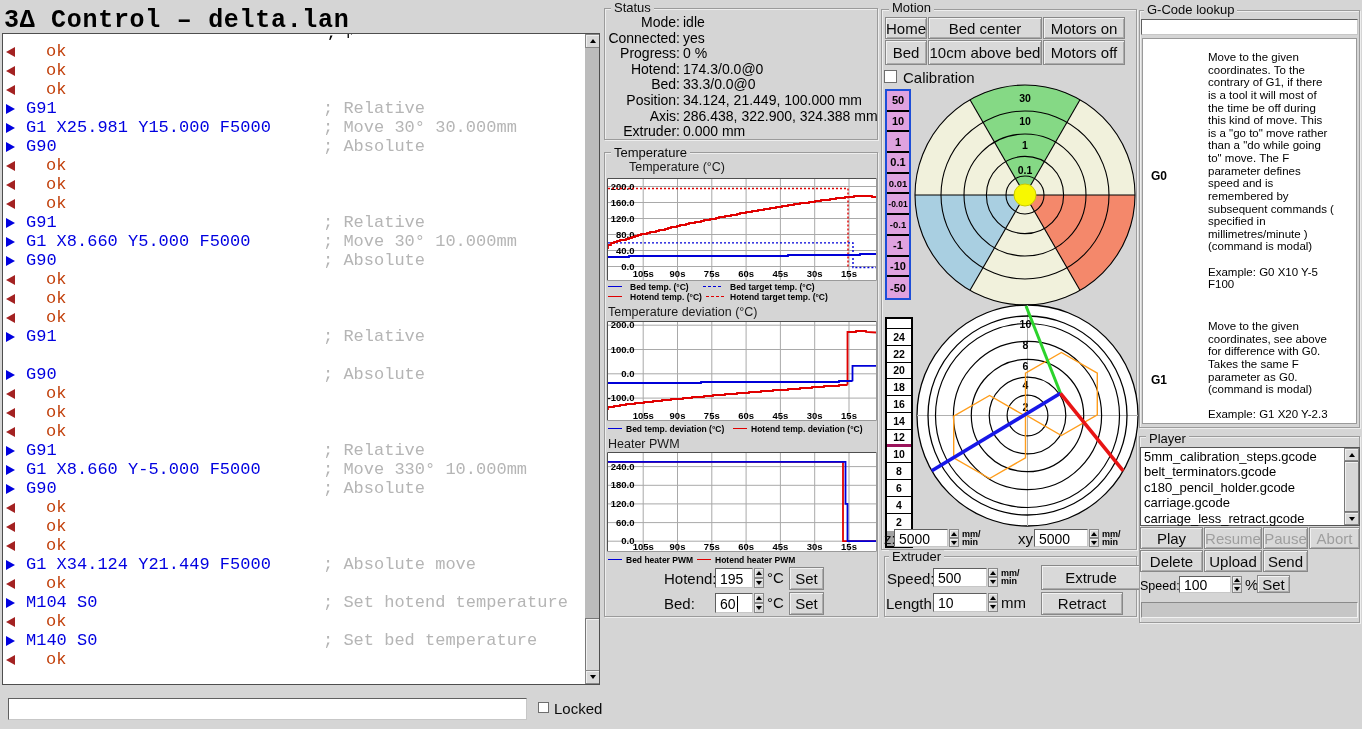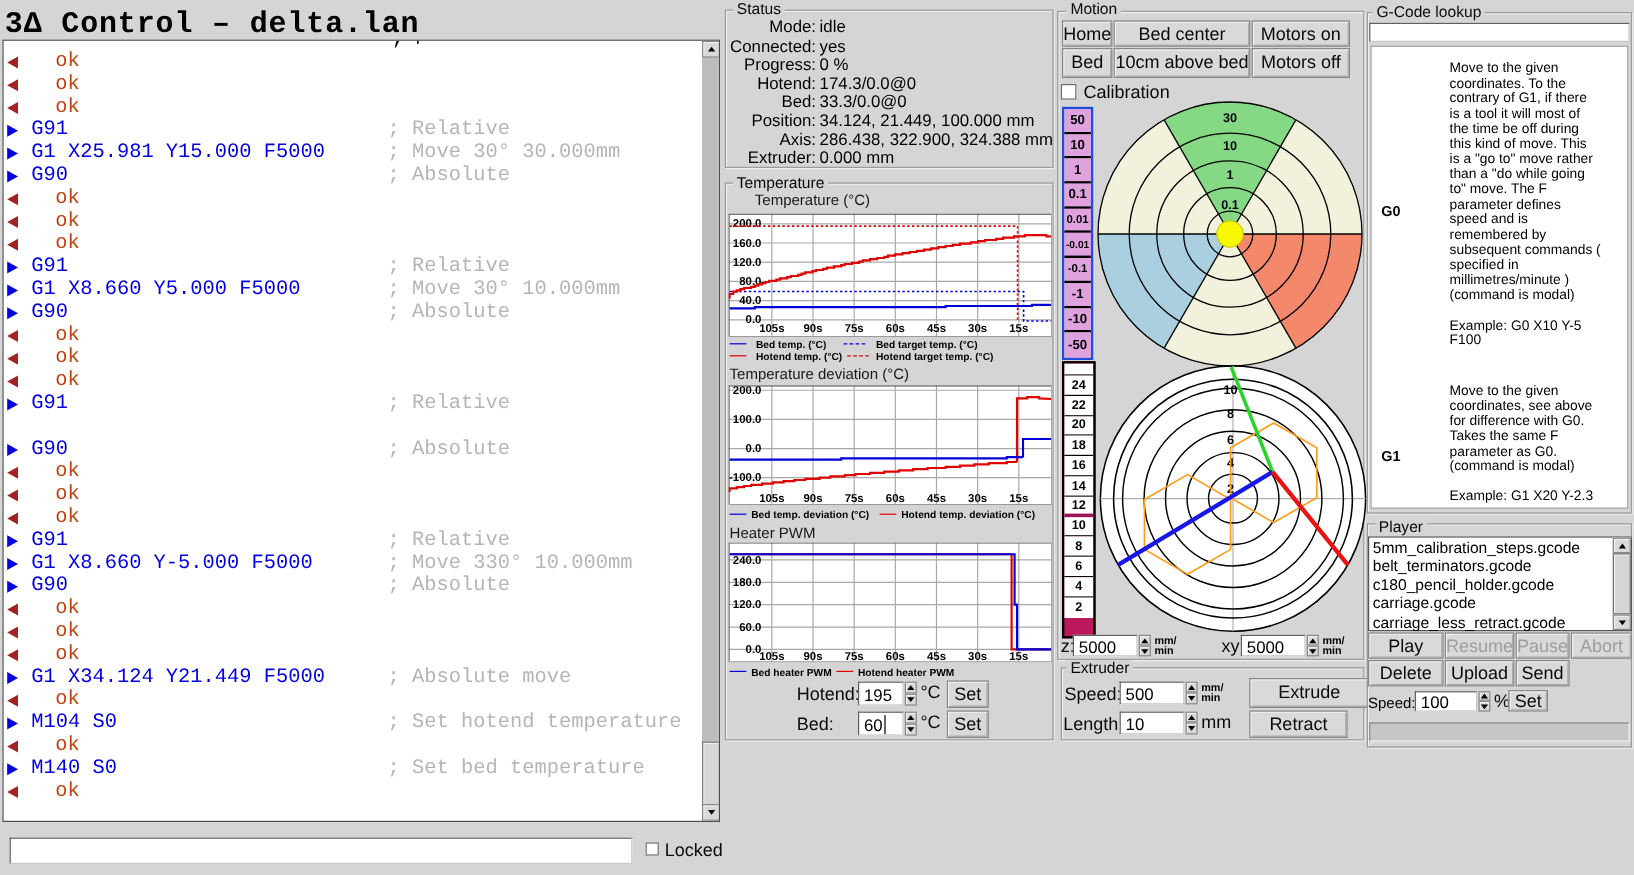--- a/index.html
+++ b/index.html
@@ -318,21 +318,21 @@
 <line x1="115.0" y1="115.0" x2="5.0" y2="115.0" stroke="#000" stroke-width="1.1"></line>
 <line x1="115.0" y1="115.0" x2="60.0" y2="210.3" stroke="#000" stroke-width="1.1"></line>
 <line x1="115.0" y1="115.0" x2="170.0" y2="210.3" stroke="#000" stroke-width="1.1"></line>
 <text x="115.0" y="21.5" text-anchor="middle" class="wlab">30</text>
 <text x="115.0" y="45.0" text-anchor="middle" class="wlab">10</text>
 <text x="115.0" y="69.0" text-anchor="middle" class="wlab">1</text>
 <text x="115.0" y="93.9" text-anchor="middle" class="wlab">0.1</text>
 <circle cx="115.0" cy="115.0" r="11" fill="#f8f800" stroke="#caca00" stroke-width="1"></circle>
 </svg>
 
-<div class="abs" style="left:885px;top:301px;width:28px;height:231px;border:2px solid #000;background:#be185d">
+<div class="abs" style="left:885px;top:317px;width:28px;height:231px;border:2px solid #000;background:#a3a3a3">
 <div class="zcell" style="height:10px"></div>
 <div class="zcell" style="">24</div>
 <div class="zcell" style="">22</div>
 <div class="zcell" style="">20</div>
 <div class="zcell" style="">18</div>
 <div class="zcell" style="">16</div>
 <div class="zcell" style="">14</div>
 <div class="zcell" style="border-bottom:3px solid #9b135b;">12</div>
 <div class="zcell" style="">10</div>
 <div class="zcell" style="">8</div>

